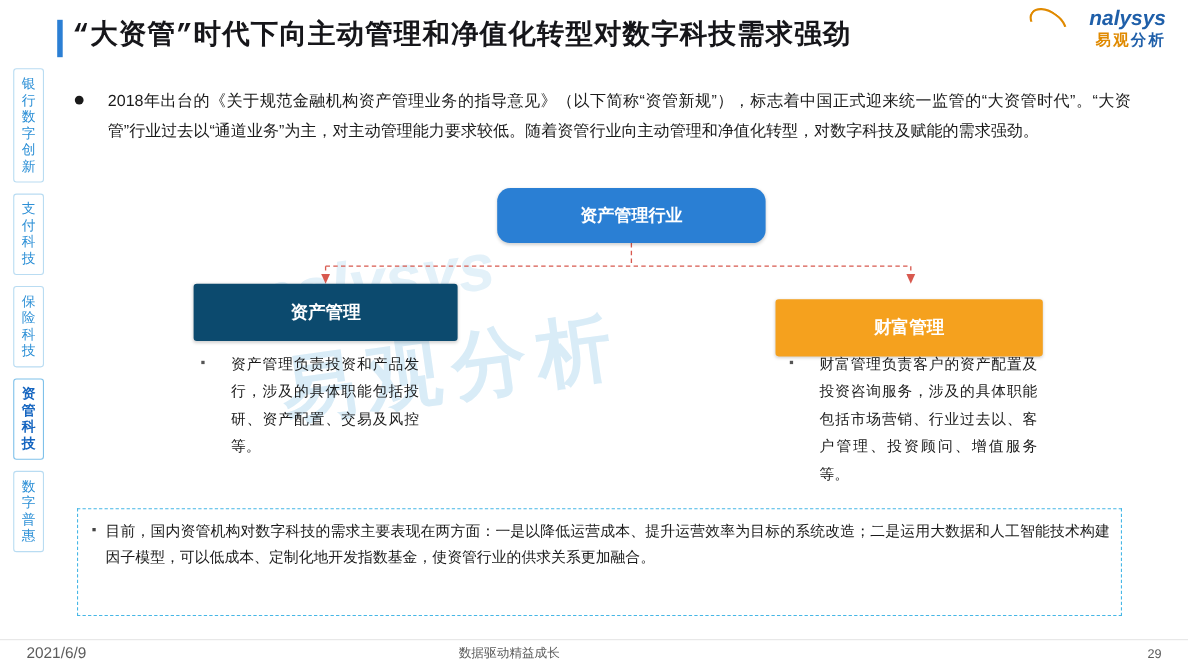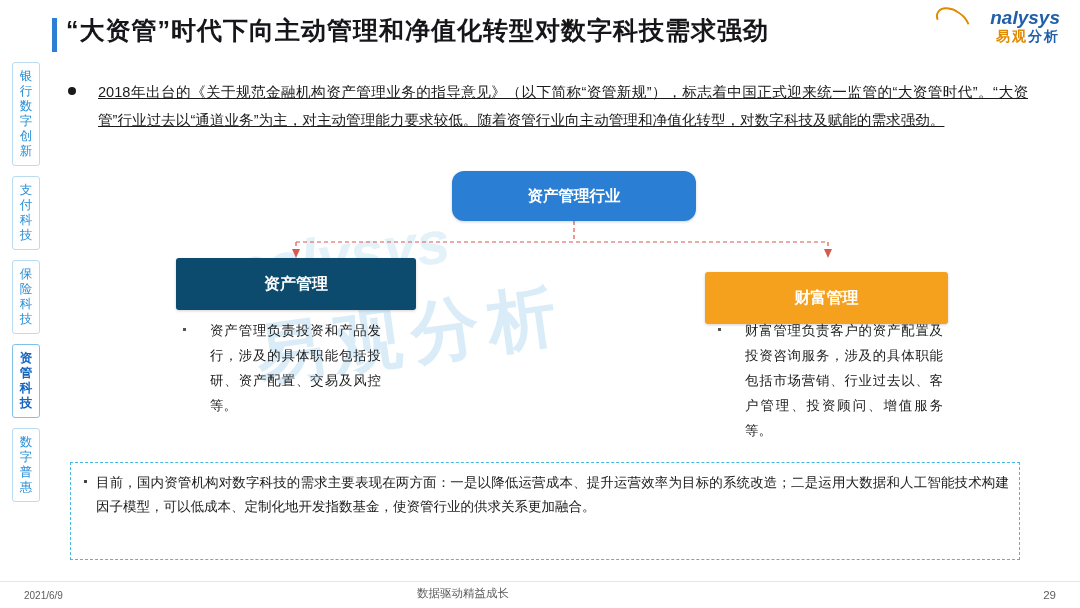--- a/index.html
+++ b/index.html
@@ -72,20 +72,21 @@
   }
   .side-item span { display: block; }
 
   
   .title-bar {
     position: absolute;
     left: 52px;
     top: 14px;
     width: 900px;
     height: 44px;
+    font-family: Liberation Mono, monospace;
   }
   .title-accent {
     position: absolute;
     left: 0px;
     top: 4px;
     width: 5px;
     height: 34px;
     background: #2b7fd4;
   }
   .title-text {
@@ -153,21 +154,20 @@
     left: 0px;
     top: 9px;
     width: 8px;
     height: 8px;
     background: #1a1a1a;
     border-radius: 50%;
   }
   .intro .ptext {
     margin-left: 30px;
     text-align: justify;
-    text-decoration: underline;
   }
 
   
   .diagram { position: absolute; left: 0; top: 0; width: 1080px; height: 608px; z-index: 2; pointer-events: none;}
   .node {
     position: absolute;
     box-sizing: border-box;
     color: #fff;
     font-weight: bold;
     display: flex;
@@ -232,21 +232,21 @@
     position: absolute; left: 1px; top: 9px;
     width: 3px; height: 3px; background: #444;
   }
   .co-row.red .dot { background: #e23b34; }
   .co-text { font-size: 13.5px; line-height: 24px; text-align: justify; }
   .co-row.red .co-text { color: #e23b34; font-weight: bold; }
 
   
   .footer-date {
     position: absolute; left: 24px; bottom: 7px;
-    font-size: 10px; color: #5c5c5c;
+    font-size: 14px; color: #5c5c5c;
   }
   .footer-center {
     position: absolute; left: 0; bottom: 7px; width: 926px;
     text-align: center; font-size: 11.5px; color: #5c5c5c;
   }
   .footer-page {
     position: absolute; right: 24px; bottom: 7px;
     font-size: 11.5px; color: #5c5c5c;
   }
   .footer-line {

